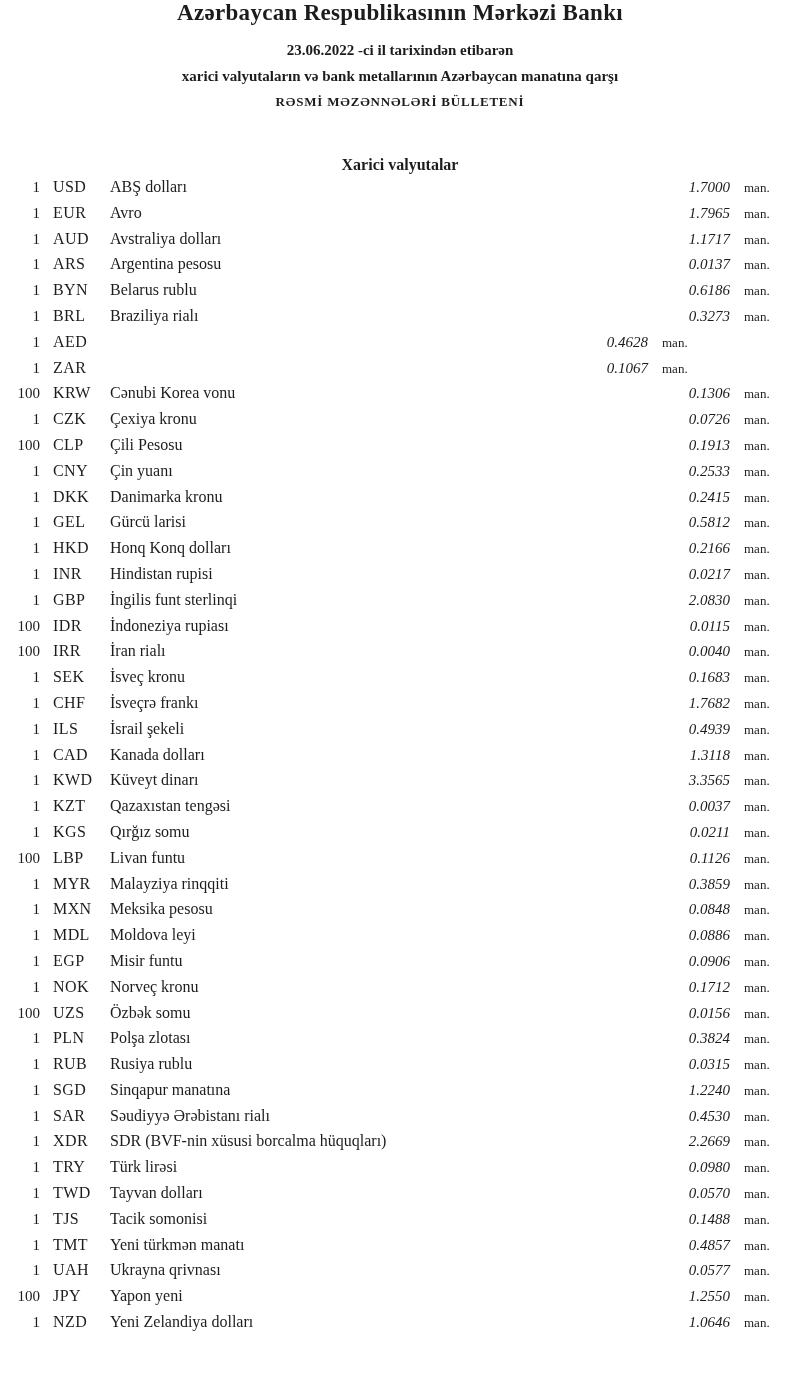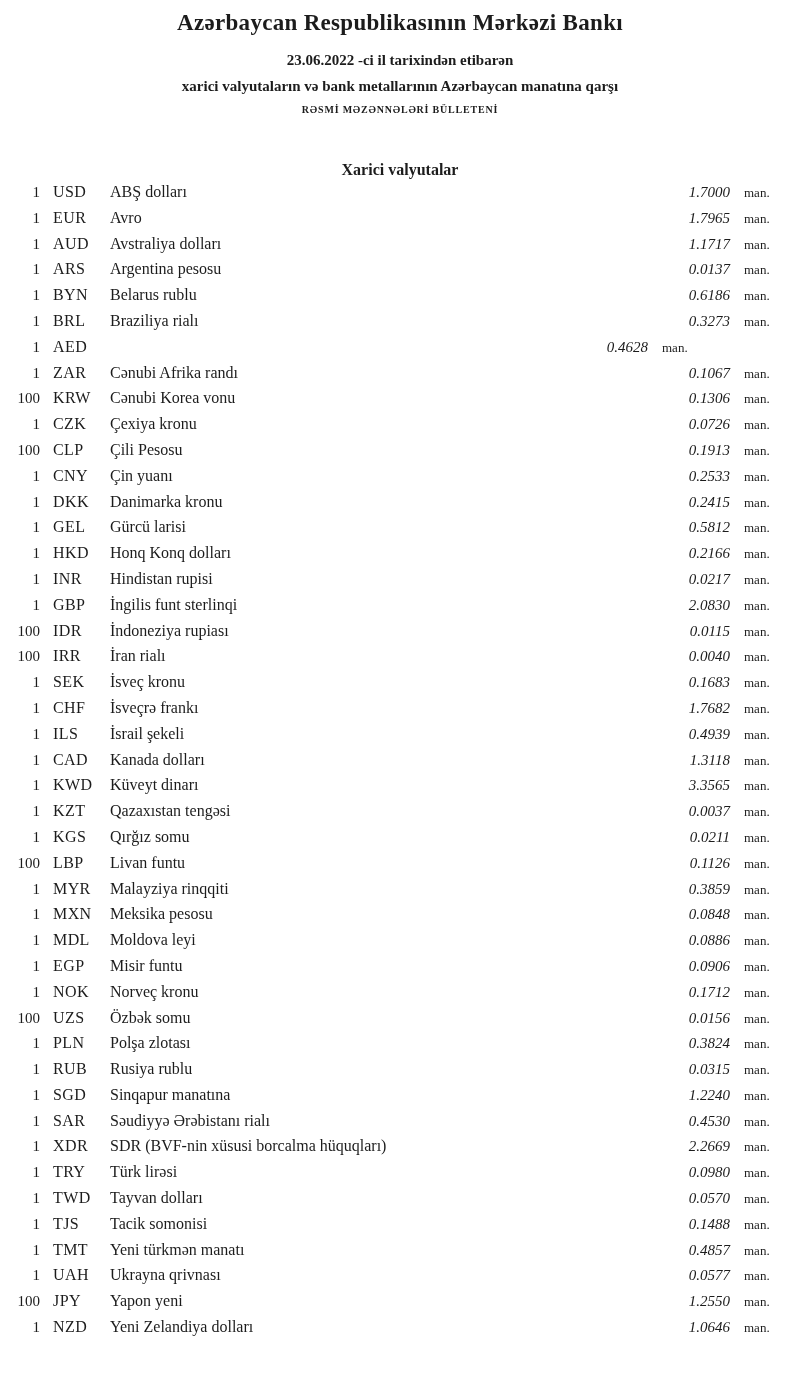--- a/index.html
+++ b/index.html
@@ -6,37 +6,36 @@
   html, body { background: #ffffff; }
   body {
     font-family: "Liberation Serif", "DejaVu Serif", serif;
     color: #1c1c1c;
   }
   .page {
     width: 800px;
     height: 1377px;
     margin: 0 auto;
     background: #ffffff;
-    padding-top: 10px;
     overflow: hidden;
   }
   .doc-header { text-align: center; }
   .doc-title {
     font-size: 23px;
     font-weight: bold;
     letter-spacing: 0.3px;
     margin-bottom: 16px;
   }
   .doc-line {
     font-size: 15px;
     font-weight: bold;
     margin-bottom: 9px;
   }
   .doc-bulletin {
-    font-size: 10px;
+    font-size: 13px;
     font-weight: bold;
     letter-spacing: 0.8px;
     margin-bottom: 0;
   }
   .section-title {
     text-align: center;
     font-size: 16px;
     font-weight: bold;
     margin-top: 46px;
   }
@@ -140,21 +139,20 @@
   <div class="row">
     <span class="cell-qty">1</span>
     <span class="cell-code">AED</span>
     <span class="cell-rate">0.4628</span>
     <span class="cell-unit">man.</span>
   </div>
 
   <div class="row">
     <span class="cell-qty">1</span>
     <span class="cell-code">ZAR</span>
-    <span class="cell-name">Cənubi Afrika randı</span>
     <span class="cell-rate">0.1067</span>
     <span class="cell-unit">man.</span>
   </div>
 
   <div class="row">
     <span class="cell-qty">100</span>
     <span class="cell-code">KRW</span>
     <span class="cell-name">Cənubi Korea vonu</span>
     <span class="cell-rate">0.1306</span>
     <span class="cell-unit">man.</span>

